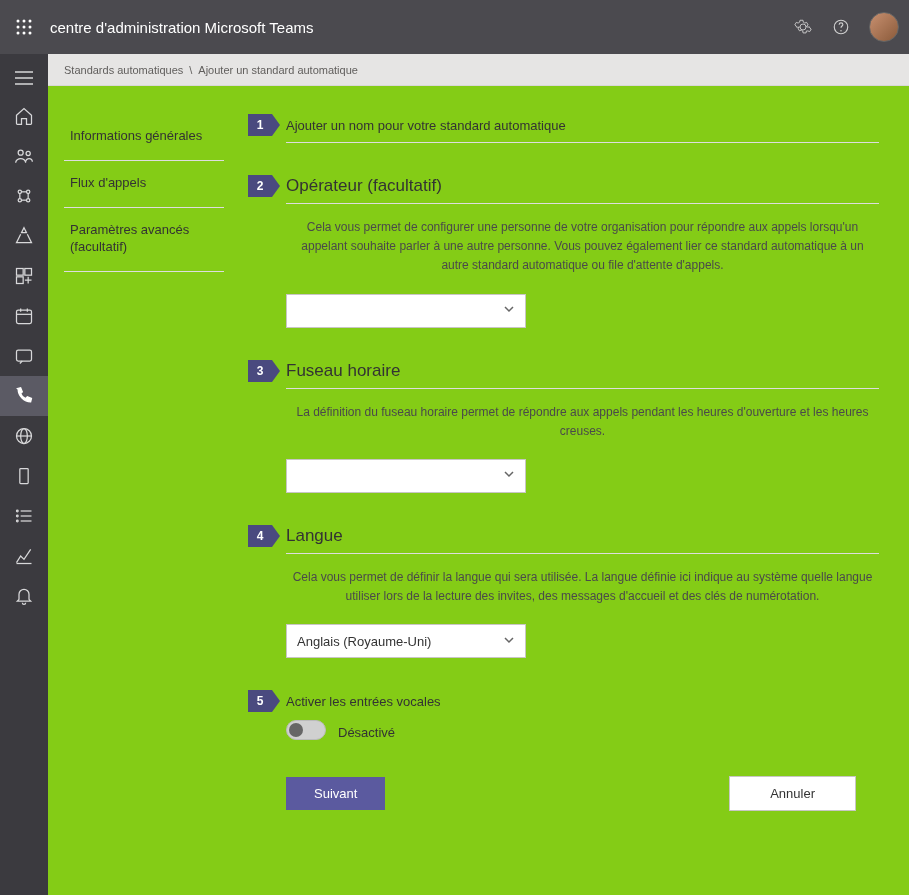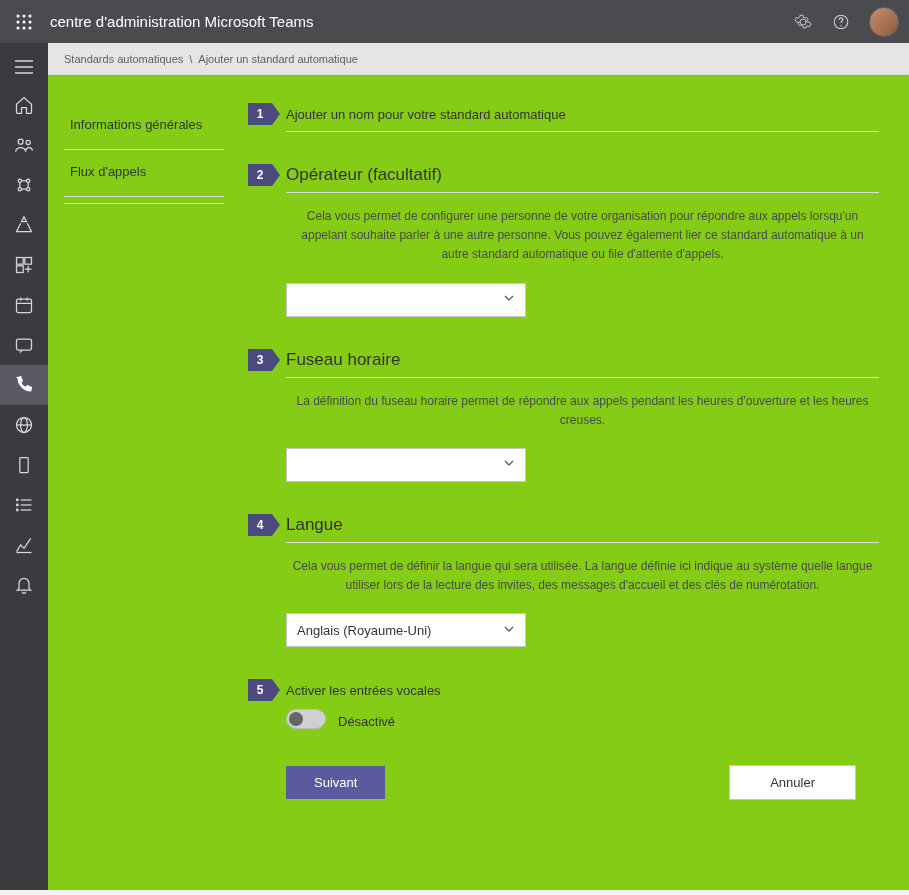--- a/index.html
+++ b/index.html
@@ -1,18 +1,18 @@
 <!DOCTYPE html>
 <html><head>
 <meta charset="utf-8">
 <style>
   * { box-sizing: border-box; margin: 0; padding: 0; }
   body { font-family: "Segoe UI", -apple-system, sans-serif; font-size: 13px; color: #333; background: #f3f2f1; width: 909px; height: 895px; overflow: hidden; }
   
-  .topbar { height: 43px; background: #4b4a4f; display: flex; align-items: center; padding: 0 10px; color: #fff; }
+  .topbar { height: 54px; background: #4b4a4f; display: flex; align-items: center; padding: 0 10px; color: #fff; }
   .waffle { width: 28px; height: 28px; display: flex; align-items: center; justify-content: center; cursor: pointer; }
   .waffle svg { fill: #fff; }
   .app-title { margin-left: 12px; font-size: 15px; font-weight: 400; flex: 1; }
   .topbar-actions { display: flex; align-items: center; gap: 18px; }
   .topbar-icon { width: 20px; height: 20px; display: flex; align-items: center; justify-content: center; cursor: pointer; }
   .topbar-icon svg { fill: #d0d0d0; }
   .avatar { width: 30px; height: 30px; border-radius: 50%; background: linear-gradient(135deg,#c89070 0%,#8a5a3a 100%); border:1px solid #666; }
   
   .shell { display: flex; height: calc(895px - 48px); }
   
@@ -214,20 +214,21 @@
       <span>Ajouter un standard automatique</span>
     </div>
 
     <div class="main">
 
       <div class="leftnav">
         <div class="leftnav-item">Informations générales</div>
         <hr>
         <div class="leftnav-item">Flux d'appels</div>
         <hr>
+        <div class="leftnav-item">Paramètres avancés (facultatif)</div>
         <hr>
       </div>
 
       <div class="form-area">
 
         <div class="step">
           <div class="step-head">
             <div class="step-num">1</div>
             <div class="step-title small">Ajouter un nom pour votre standard automatique</div>
           </div>

